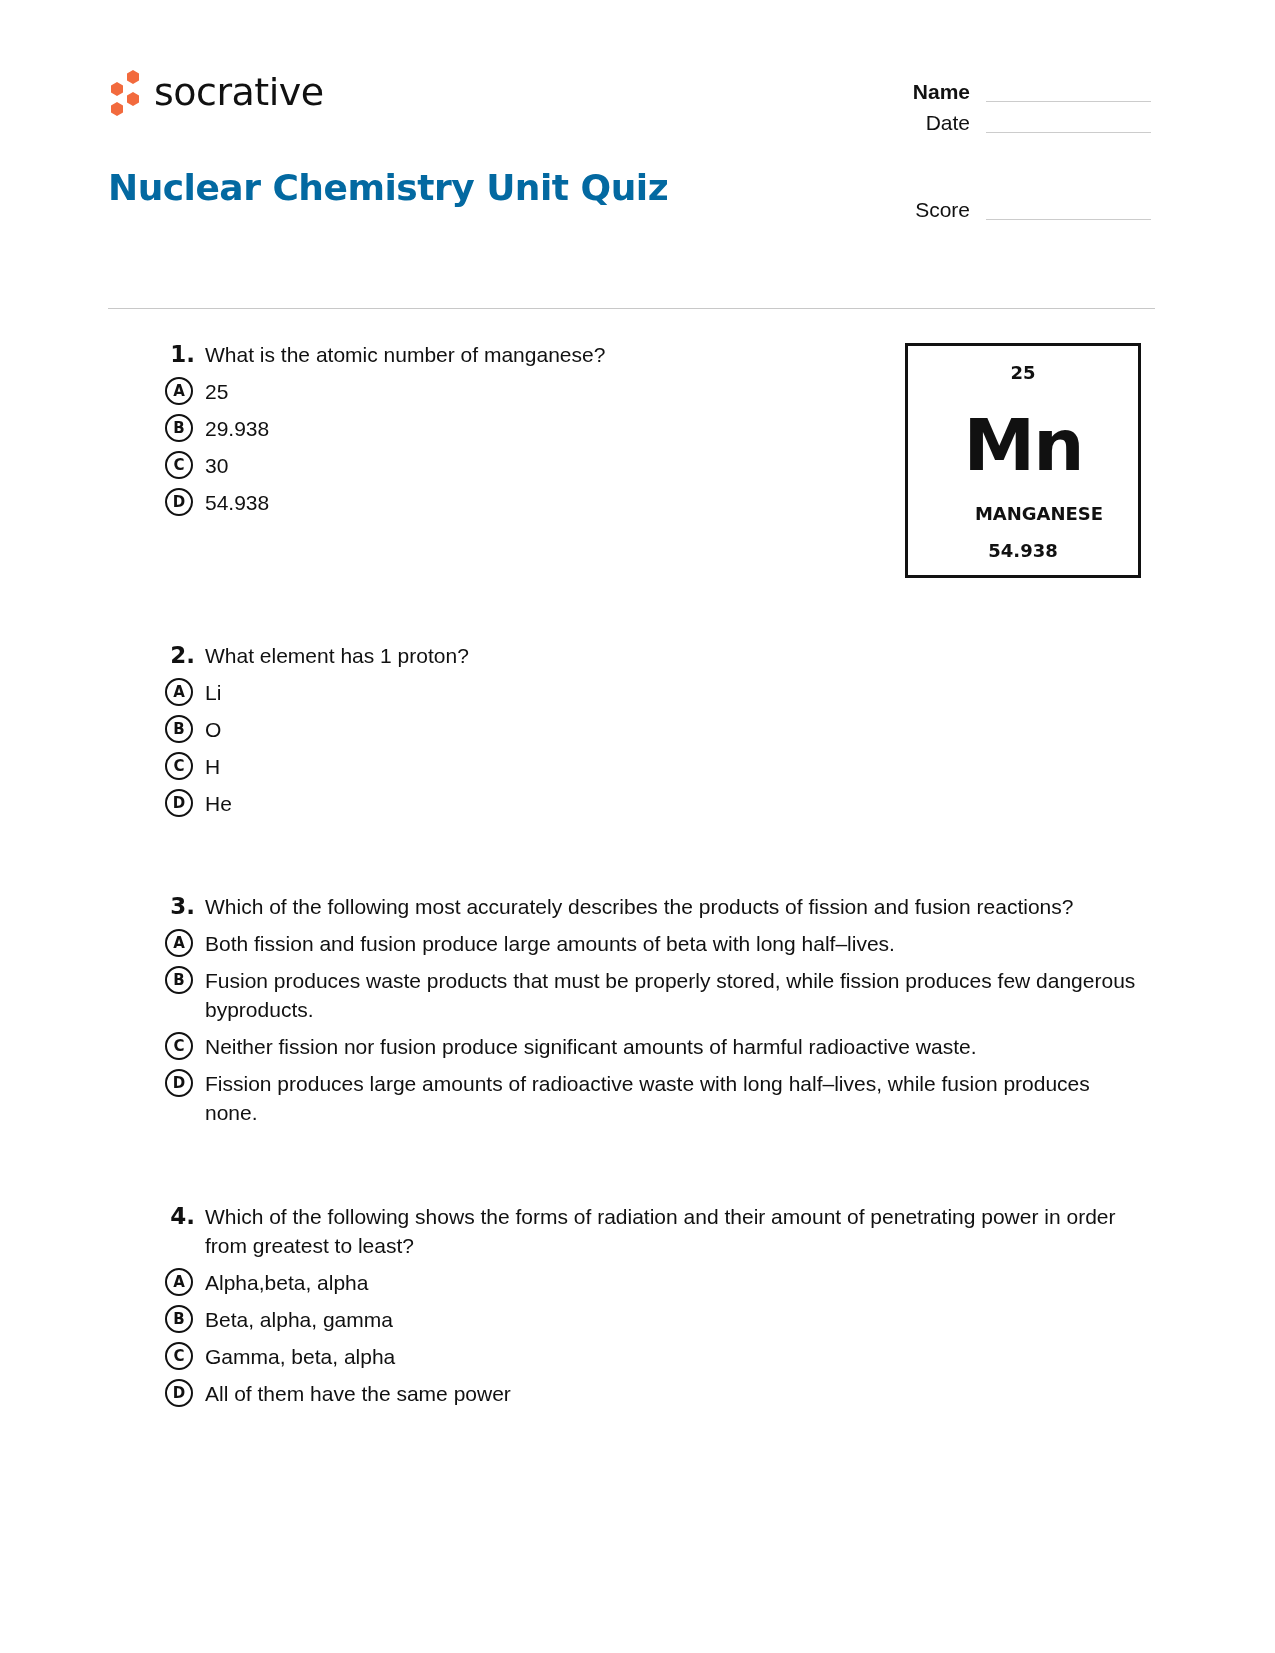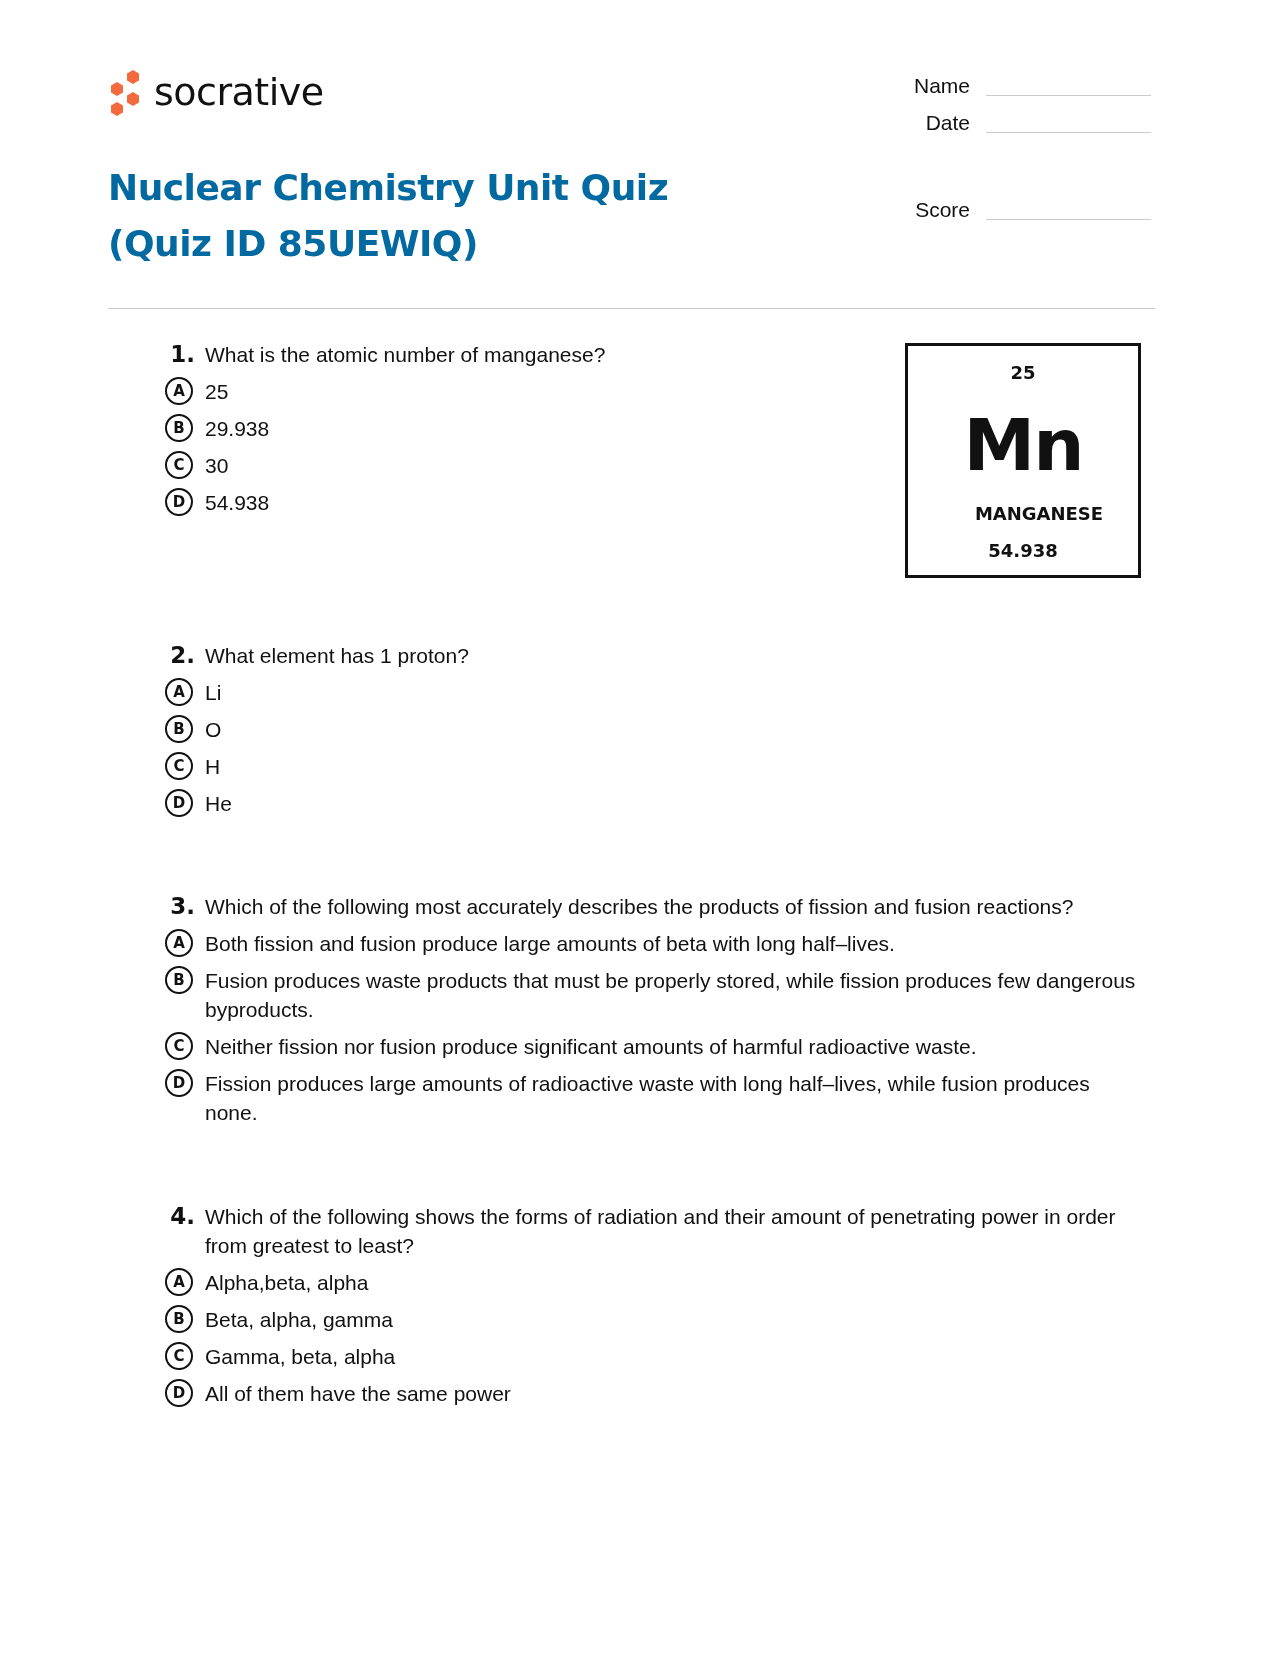--- a/index.html
+++ b/index.html
@@ -33,37 +33,36 @@
   <svg viewBox="0 0 40 48">
     <polygon points="25,2 31,5.5 31,12.5 25,16 19,12.5 19,5.5" fill="#f26a3d"></polygon>
     <polygon points="9,14 15,17.5 15,24.5 9,28 3,24.5 3,17.5" fill="#f26a3d"></polygon>
     <polygon points="25,24 31,27.5 31,34.5 25,38 19,34.5 19,27.5" fill="#f26a3d"></polygon>
     <polygon points="9,34 15,37.5 15,44.5 9,48 3,44.5 3,37.5" fill="#f26a3d"></polygon>
   </svg>
   <span class="logo-text">socrative</span>
 </div>
 
 <div class="meta">
-  <div class="meta-row" style="top:74px;">
+  <div class="meta-row" style="top:80px;font-weight:bold;">
     <span class="meta-label">Name</span>
     <span class="meta-line"></span>
   </div>
   <div class="meta-row" style="top:111px;">
     <span class="meta-label">Date</span>
     <span class="meta-line"></span>
   </div>
   <div class="meta-row" style="top:198px;justify-content:center;">
     <span class="meta-label">Score</span>
     <span class="meta-line"></span>
   </div>
 </div>
 
 <div class="title">
   <div>Nuclear Chemistry Unit Quiz</div>
-  <div>(Quiz ID 85UEWIQ)</div>
 </div>
 
 <div class="divider"></div>
 
 <div class="element">
   <div class="el-num">25</div>
   <div class="el-sym">Mn</div>
   <div class="el-name">MANGANESE</div>
   <div class="el-mass">54.938</div>
 </div>

